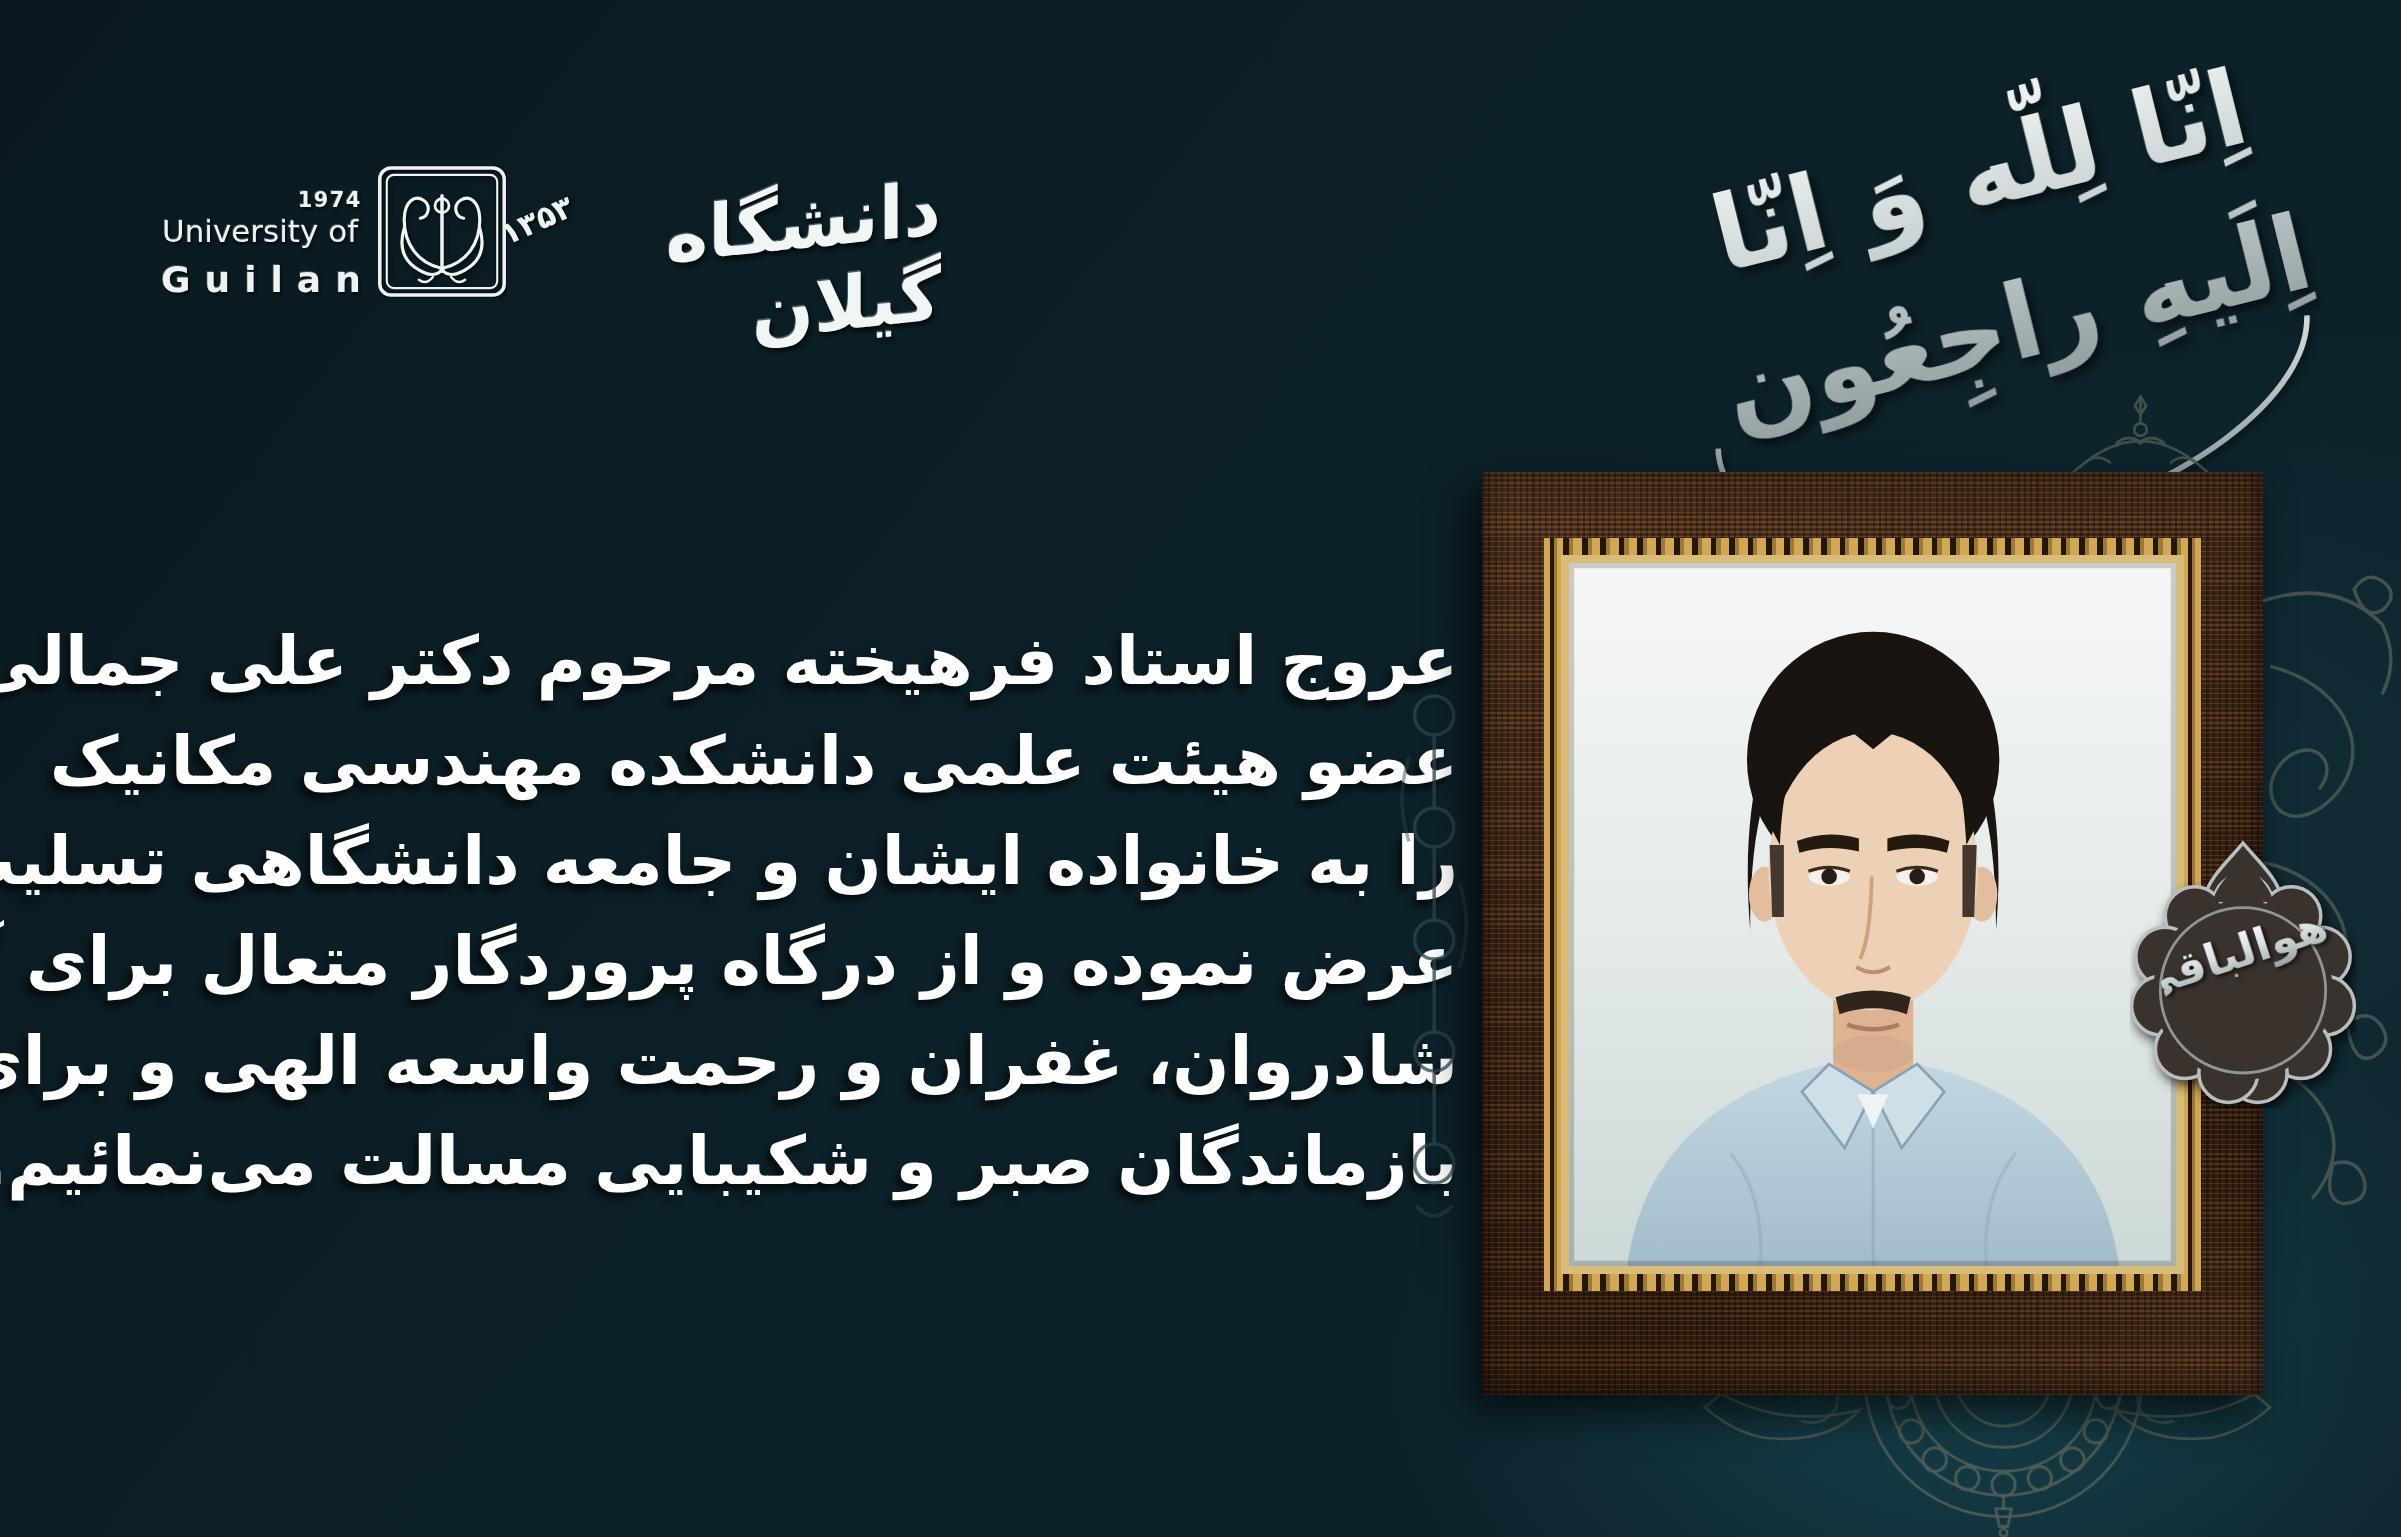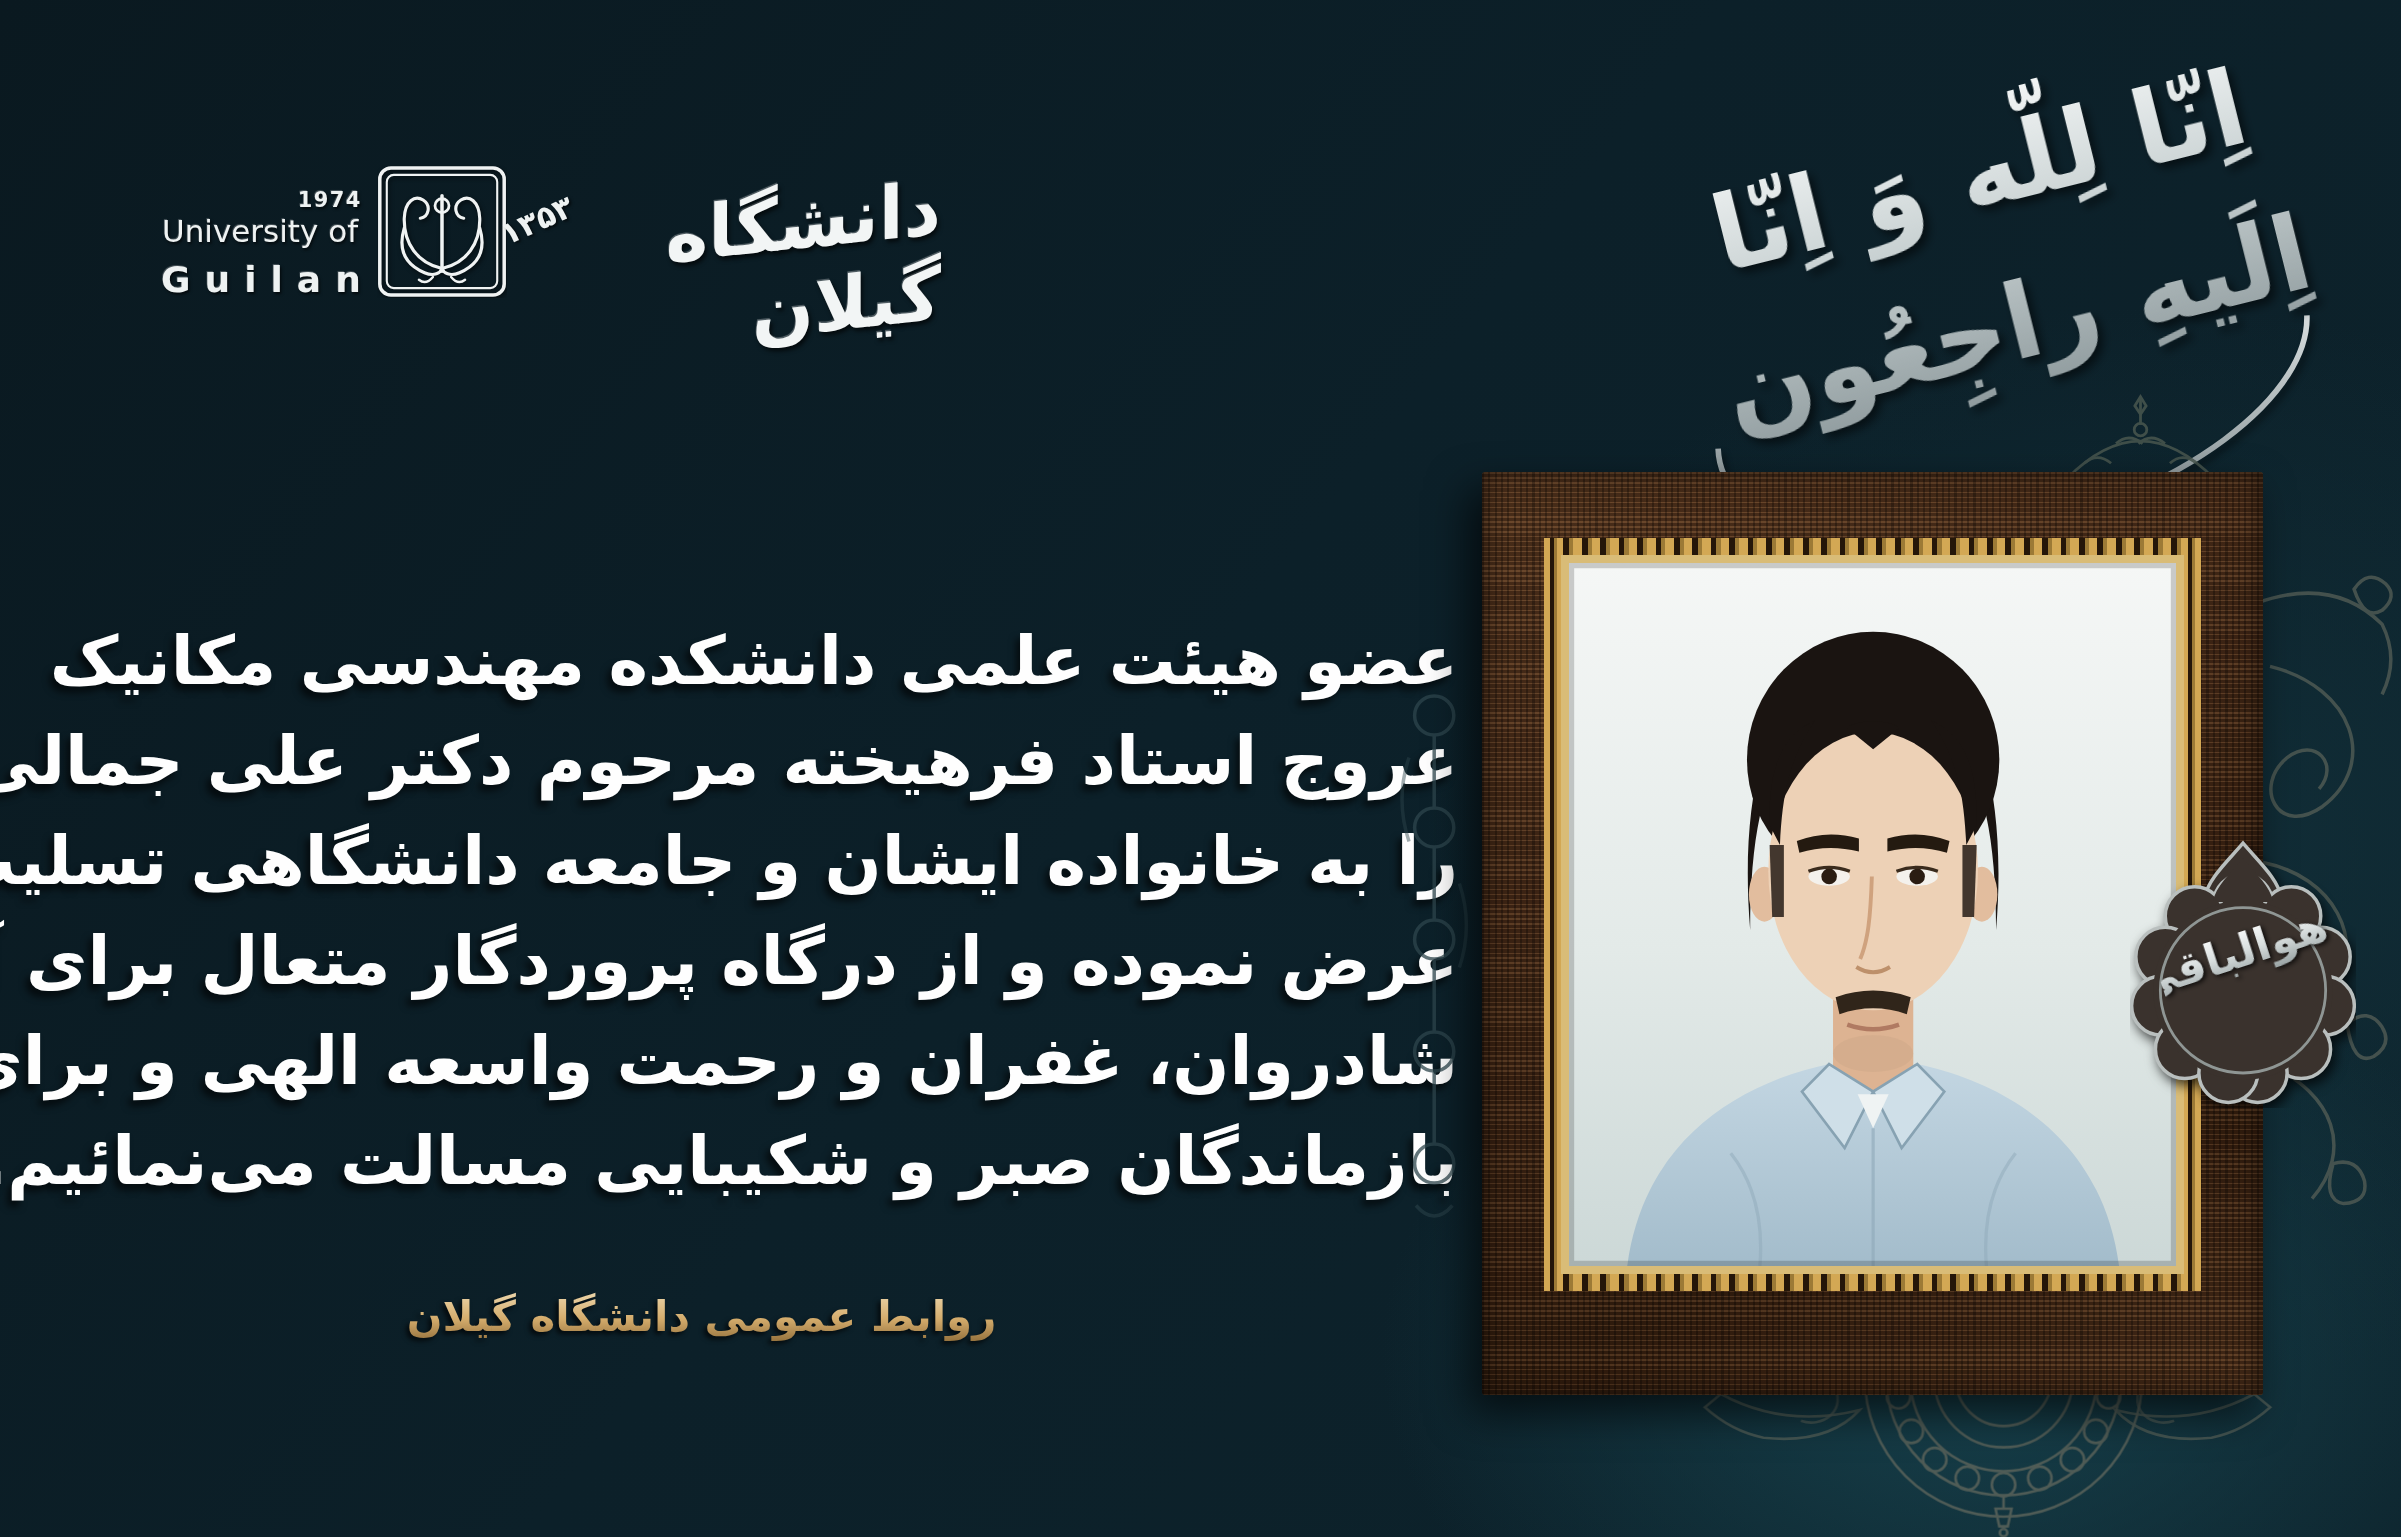--- a/index.html
+++ b/index.html
@@ -170,28 +170,27 @@
       <linearGradient id="sv" x1="0" y1="0" x2="0" y2="1">
         <stop offset="0" stop-color="#eef2f2"></stop>
           <stop offset="1" stop-color="#7f8b8e"></stop>
       </linearGradient>
     </defs>
     <path d="M 120,430 A 430,205 -16 1 0 960,240" stroke="url(#sv)" stroke-width="8" opacity="0.9" filter="drop-shadow(5px 7px 5px rgba(0,0,0,.5))"></path>
   </svg>
   <div class="abs istirja">اِنّا لِلّه وَ اِنّا اِلَیهِ راجِعُون</div>
 
   <div class="abs memorial">
+    <div class="line">عروج استاد فرهیخته مرحوم دکتر علی جمالی</div>
     <div class="line">عضو هیئت علمی دانشکده مهندسی مکانیک</div>
-    <div class="line">عروج استاد فرهیخته مرحوم دکتر علی جمالی</div>
     <div class="line">را به خانواده ایشان و جامعه دانشگاهی تسلیت</div>
     <div class="line">عرض نموده و از درگاه پروردگار متعال برای آن</div>
     <div class="line">شادروان، غفران و رحمت واسعه الهی و برای</div>
     <div class="line">بازماندگان صبر و شکیبایی مسالت می‌نمائیم.</div>
   </div>
-  <div class="abs signature">روابط عمومی دانشگاه گیلان</div>
 
   <div class="abs frame">
     <div class="frame-bead">
       <div class="frame-mat">
         <svg class="photo" viewBox="0 0 938 1072" preserveAspectRatio="none">
           <defs>
             <linearGradient id="pbg" x1="0" y1="0" x2="0" y2="1">
               <stop offset="0" stop-color="#f5f7f6"></stop>
               <stop offset="0.55" stop-color="#e3eae8"></stop>
               <stop offset="1" stop-color="#ccd8d7"></stop>

